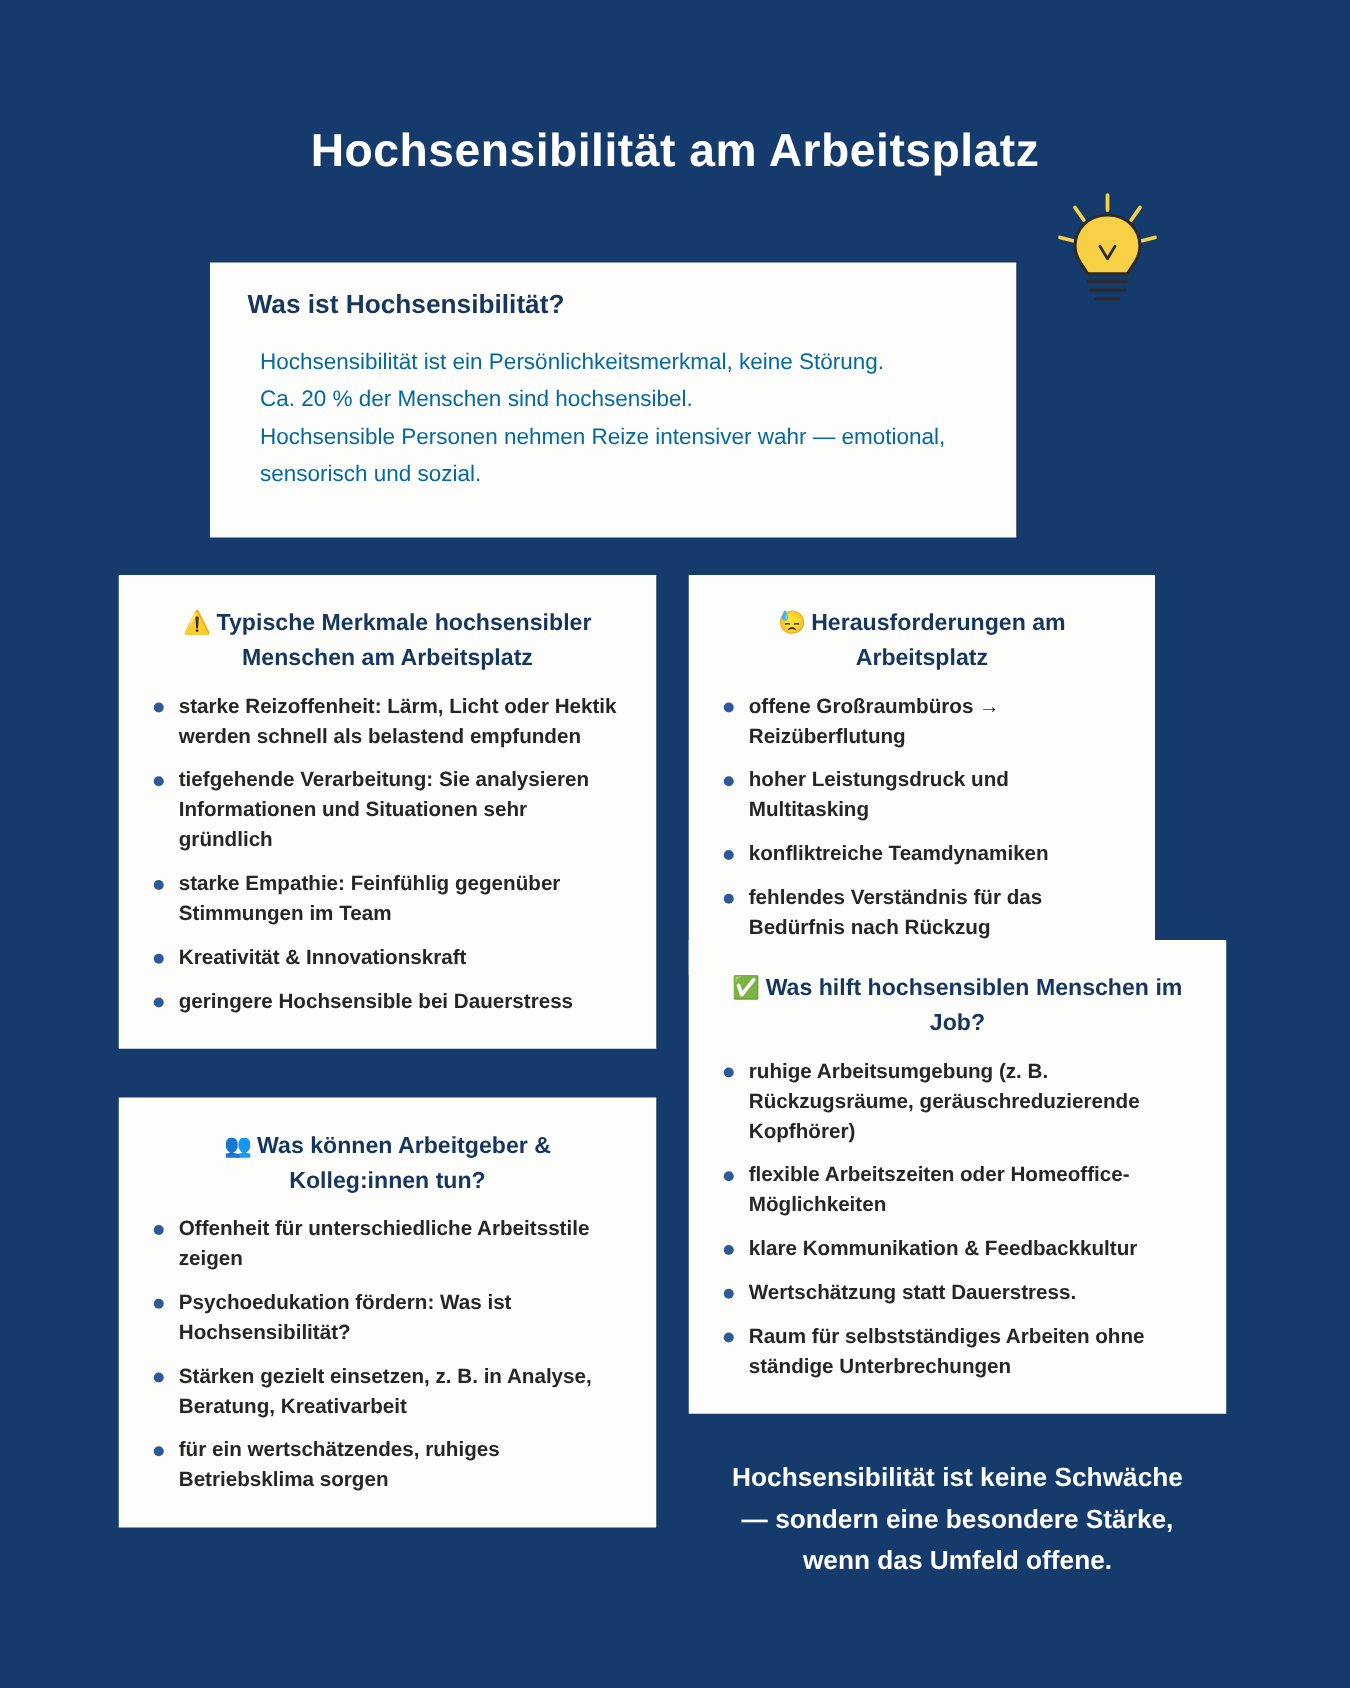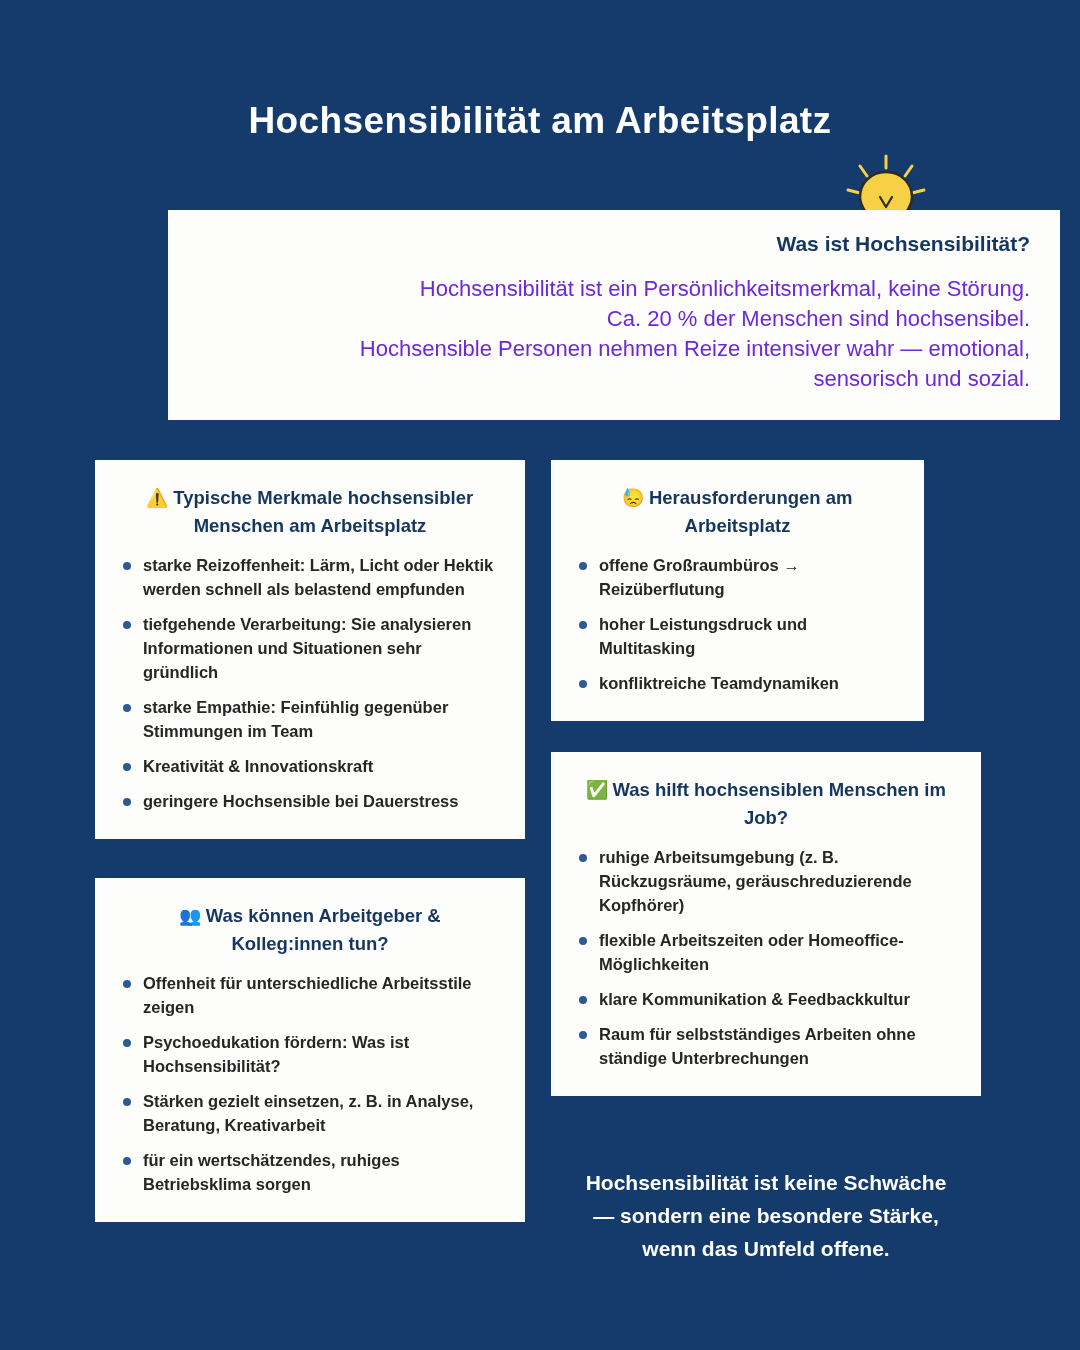--- a/index.html
+++ b/index.html
@@ -45,36 +45,36 @@
 
   
   .card {
     position: absolute;
     background: #fdfdfb;
     box-shadow: 0 0 0 rgba(0,0,0,0);
   }
   .card-intro {
     left: 168px;
     top: 210px;
-    width: 892px;
+    width: 645px;
     padding: 22px 30px 26px 30px;
     box-sizing: border-box;
-    text-align: right;
+    text-align: left;
   }
   .card-intro h2 {
     margin: 0 0 18px 0;
     font-size: 21px;
     font-weight: bold;
     color: #15365f;
   }
   .card-intro p {
-    margin: 0;
-    font-size: 22px;
+    margin: 10px;
+    font-size: 18px;
     line-height: 30px;
-    color: #6d28d9;
+    color: #0369a1;
   }
 
   .card-traits {
     left: 95px;
     top: 460px;
     width: 430px;
     padding: 24px 26px 26px 26px;
     box-sizing: border-box;
   }
   .card-employers {
@@ -213,31 +213,33 @@
   </div>
 
   <div class="card card-challenges">
     <h3>
       <span class="emoji">😓</span><span>Herausforderungen am Arbeitsplatz</span>
     </h3>
     <ul class="bullets">
       <li>offene Großraumbüros → Reizüberflutung</li>
       <li>hoher Leistungsdruck und Multitasking</li>
       <li>konfliktreiche Teamdynamiken</li>
+      <li>fehlendes Verständnis für das Bedürfnis nach Rückzug</li>
     </ul>
   </div>
 
   <div class="card card-help">
     <h3>
       <span class="emoji">✅</span><span>Was hilft hochsensiblen Menschen im Job?</span>
     </h3>
     <ul class="bullets">
       <li>ruhige Arbeitsumgebung (z. B. Rückzugsräume, geräuschreduzierende Kopfhörer)</li>
       <li>flexible Arbeitszeiten oder Homeoffice-Möglichkeiten</li>
       <li>klare Kommunikation &amp; Feedbackkultur</li>
+      <li>Wertschätzung statt Dauerstress.</li>
       <li>Raum für selbstständiges Arbeiten ohne ständige Unterbrechungen</li>
     </ul>
   </div>
 
   <div class="closing">
     <span>Hochsensibilität ist keine Schwäche</span><br>
     <span>— sondern eine besondere Stärke,</span><br>
     <span>wenn das Umfeld offene.</span>
   </div>
 

